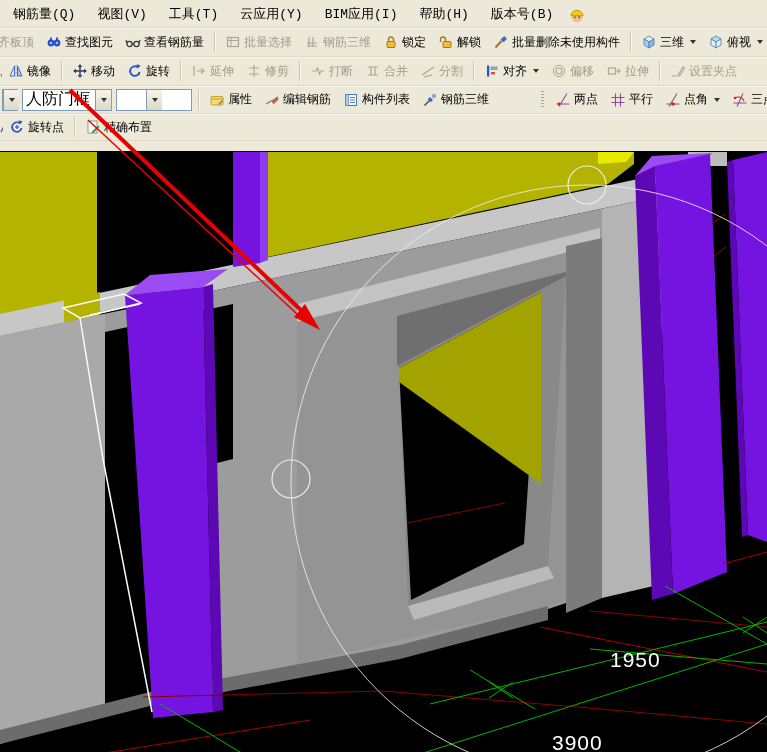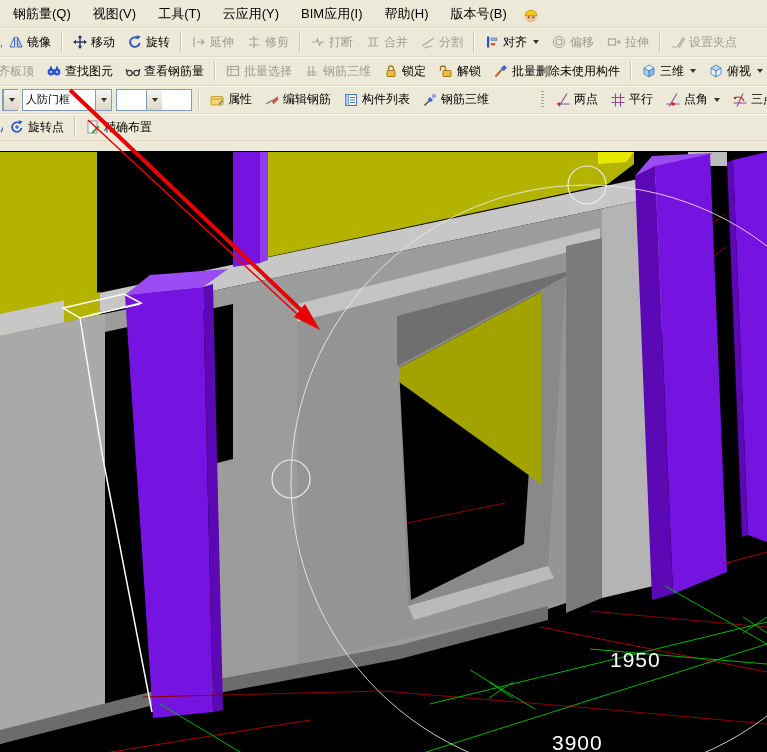--- a/index.html
+++ b/index.html
@@ -1,41 +1,41 @@
 <!DOCTYPE html>
 <html><head>
 <meta charset="utf-8">
 <style>
   html,body{margin:0;padding:0;background:#555;}
   .app{position:relative;width:767px;height:752px;overflow:hidden;background:#ece9d8;
        font-family:"Liberation Sans",sans-serif;font-size:12px;color:#000;}
   
   .menubar{height:27px;display:flex;align-items:center;padding-left:2px;background:#ece9d8;
-           border-bottom:1px solid #e0dcc8;}
+           border-bottom:1px solid #e0dcc8;font-family:Liberation Mono, monospace;}
   .menu-item{padding:4px 11px;font-size:13px;cursor:default;white-space:nowrap;}
   .menu-logo{width:18px;height:18px;margin-left:4px;}
   
   .tbrow{display:flex;align-items:center;background:#ece9d8;border-bottom:1px solid #ddd9c6;
          box-shadow:inset 0 1px 0 #f8f6ee;white-space:nowrap;}
   .row2,.row3{height:28px;}
   .row4{height:27px;}
   .row5{height:26px;}
   .tbtn{display:inline-flex;align-items:center;gap:3px;height:22px;padding:0 4px;margin:0 1px;
         border:1px solid transparent;border-radius:2px;cursor:default;}
   .tbtn .lbl{font-size:12px;}
   .tbtn.dis{color:#9f9c8c;}
   .sep{width:1px;height:20px;background:#c9c5b2;box-shadow:1px 0 0 #fbfaf4;margin:0 4px;flex:none;}
   .grip{width:3px;height:18px;margin:0 5px 0 46px;flex:none;
         background:repeating-linear-gradient(to bottom,#aca893 0 1px,transparent 1px 3px);}
   .ico{width:16px;height:16px;flex:none;display:inline-block;}
   .ico svg{display:block;}
   .dd{width:0;height:0;border-left:3px solid transparent;border-right:3px solid transparent;
       border-top:4px solid #333;margin-left:3px;flex:none;}
   .combo{display:inline-flex;align-items:center;height:20px;background:#fff;
-         border:1px solid #7f9db9;margin:0 2px;font-size:11px;}
+         border:1px solid #7f9db9;margin:0 2px;font-size:16px;}
   .combo .cval{padding:0 3px;overflow:hidden;white-space:nowrap;}
   .combo .cbtn{width:15px;height:100%;border-left:1px solid #7f9db9;flex:none;
                background:linear-gradient(#f6f4ec,#ddd8c4);display:flex;align-items:center;justify-content:center;}
   .combo .cbtn .dd{margin:0;}
   .stub-cut{margin-left:-7px;}
   
   .viewport{position:absolute;left:0;top:151px;width:767px;height:615px;background:#000;}
   .viewport svg{display:block;}
   .overlay{position:absolute;left:0;top:0;width:767px;height:752px;z-index:40;pointer-events:none;}
   .dimtext{font-family:"Liberation Sans",sans-serif;font-size:21px;fill:#ffffff;letter-spacing:1px;}
@@ -56,138 +56,20 @@
     <span class="ico menu-logo">
       <svg width="18" height="18" viewBox="0 0 16 16">
           <circle cx="8" cy="9.5" r="5" fill="#f0c090"></circle>
           <circle cx="6" cy="10" r="0.8" fill="#704820"></circle>
           <circle cx="10" cy="10" r="0.8" fill="#704820"></circle>
           <path d="M2.6 8.6 a5.4 4.8 0 0 1 10.8 0 z" fill="#f6c814" stroke="#b89000" stroke-width="0.7"></path>
         </svg>
     </span>
   </div>
 
-  <div class="tbrow row3">
-    <span class="ico stub-cut" style="width:9px;overflow:hidden;">
-        <svg width="16" height="16" viewBox="0 0 16 16">
-          <path d="M13 3 L8 13 H13 Z" fill="#a9c4f2" stroke="#3a5ad0" stroke-width="0.9"></path>
-        </svg>
-      </span>
-    <span class="tbtn">
-      <span class="ico">
-          <svg width="16" height="16" viewBox="0 0 16 16">
-            <path d="M6.5 3 L2 13 h4.5 Z" fill="none" stroke="#3a5ad0" stroke-width="0.9"></path>
-            <path d="M9.5 3 L14 13 H9.5 Z" fill="#a9c4f2" stroke="#3a5ad0" stroke-width="0.9"></path>
-            <path d="M8 2 v12" stroke="#888" stroke-dasharray="2 1.5" stroke-width="0.8"></path>
-          </svg>
-        </span>
-      <span class="lbl">镜像</span>
-    </span>
-    <span class="sep"></span>
-    <span class="tbtn">
-      <span class="ico">
-          <svg width="16" height="16" viewBox="0 0 16 16">
-            <path d="M8 1 L5.8 4 h4.4 Z M8 15 L5.8 12 h4.4 Z M1 8 L4 5.8 v4.4 Z M15 8 L12 5.8 v4.4 Z" fill="#2a3a6a"></path>
-            <path d="M8 3 v10 M3 8 h10" stroke="#2a3a6a" stroke-width="1.4"></path>
-          </svg>
-        </span>
-      <span class="lbl">移动</span>
-    </span>
-    <span class="tbtn">
-      <span class="ico">
-          <svg width="16" height="16" viewBox="0 0 16 16">
-            <path d="M12.6 9 a4.8 4.8 0 1 1 -1.6 -4.6" fill="none" stroke="#2a52c8" stroke-width="1.9"></path>
-            <path d="M9.6 1.2 l4 1.4 -2.8 2.8 z" fill="#2a52c8"></path>
-          </svg>
-        </span>
-      <span class="lbl">旋转</span>
-    </span>
-    <span class="sep"></span>
-    <span class="tbtn dis">
-      <span class="ico">
-          <svg width="16" height="16" viewBox="0 0 16 16">
-            <path d="M3 3 v10 M6 8 h7 M10 5.5 L13 8 l-3 2.5" fill="none" stroke="#aaa695" stroke-width="1.2"></path>
-          </svg>
-        </span>
-      <span class="lbl">延伸</span>
-    </span>
-    <span class="tbtn dis">
-      <span class="ico">
-          <svg width="16" height="16" viewBox="0 0 16 16">
-            <path d="M8 2 v12 M3 5 h10 M3 11 h10" stroke="#aaa695" stroke-width="1.2" fill="none"></path>
-          </svg>
-        </span>
-      <span class="lbl">修剪</span>
-    </span>
-    <span class="sep"></span>
-    <span class="tbtn dis">
-      <span class="ico">
-          <svg width="16" height="16" viewBox="0 0 16 16">
-            <path d="M2 8 h4 l1.5 -3 2 6 1.5 -3 h3" fill="none" stroke="#aaa695" stroke-width="1.2"></path>
-          </svg>
-        </span>
-      <span class="lbl">打断</span>
-    </span>
-    <span class="tbtn dis">
-      <span class="ico">
-          <svg width="16" height="16" viewBox="0 0 16 16">
-            <path d="M3 4 h10 M3 12 h10 M6 4 v8 M10 4 v8" stroke="#aaa695" stroke-width="1.2" fill="none"></path>
-          </svg>
-        </span>
-      <span class="lbl">合并</span>
-    </span>
-    <span class="tbtn dis">
-      <span class="ico">
-          <svg width="16" height="16" viewBox="0 0 16 16">
-            <path d="M2 12 L14 4 M4 14 l8 -2" stroke="#aaa695" stroke-width="1.2" fill="none"></path>
-          </svg>
-        </span>
-      <span class="lbl">分割</span>
-    </span>
-    <span class="sep"></span>
-    <span class="tbtn">
-      <span class="ico">
-          <svg width="16" height="16" viewBox="0 0 16 16">
-            <rect x="3" y="2.5" width="2.2" height="11" fill="#2a52c8"></rect>
-            <rect x="7" y="4" width="6" height="2.4" fill="#8cb6e6" stroke="#4a7ab5" stroke-width="0.6"></rect>
-            <rect x="7" y="9" width="4" height="2.4" fill="#d05030"></rect>
-          </svg>
-        </span>
-      <span class="lbl">对齐</span>
-      <span class="dd"></span>
-    </span>
-    <span class="tbtn dis">
-      <span class="ico">
-          <svg width="16" height="16" viewBox="0 0 16 16">
-            <circle cx="8" cy="8" r="3" fill="none" stroke="#aaa695" stroke-width="1.2"></circle>
-            <circle cx="8" cy="8" r="5.6" fill="none" stroke="#aaa695" stroke-width="1"></circle>
-          </svg>
-        </span>
-      <span class="lbl">偏移</span>
-    </span>
-    <span class="tbtn dis">
-      <span class="ico">
-          <svg width="16" height="16" viewBox="0 0 16 16">
-            <rect x="2.5" y="5" width="7" height="6" fill="none" stroke="#aaa695" stroke-width="1.2"></rect>
-            <path d="M10 8 h4 M12 6 l2 2 -2 2" fill="none" stroke="#aaa695" stroke-width="1.2"></path>
-          </svg>
-        </span>
-      <span class="lbl">拉伸</span>
-    </span>
-    <span class="sep"></span>
-    <span class="tbtn dis">
-      <span class="ico">
-          <svg width="16" height="16" viewBox="0 0 16 16">
-            <path d="M2 13 h5 M8 12 L13 4 l1.5 1 -5 8 z" fill="none" stroke="#aaa695" stroke-width="1.2"></path>
-          </svg>
-        </span>
-      <span class="lbl">设置夹点</span>
-    </span>
-  </div>
-
   <div class="tbrow row2">
     <span class="tbtn dis stub-cut">
       <span class="lbl">齐板顶</span>
     </span>
     <span class="tbtn">
       <span class="ico">
           <svg width="16" height="16" viewBox="0 0 16 16">
             <rect x="6.4" y="7.6" width="3.2" height="2.4" fill="#2a52c8"></rect>
             <circle cx="5" cy="9" r="3.4" fill="#2a52c8"></circle>
             <circle cx="11" cy="9" r="3.4" fill="#2a52c8"></circle>
@@ -271,20 +153,138 @@
           <svg width="16" height="16" viewBox="0 0 16 16">
             <polygon points="3,5 8,2 13,5 8,8" fill="#bcd9f4" stroke="#4a7ab5" stroke-width="0.8"></polygon>
             <polygon points="3,5 8,8 8,14 3,11" fill="#e4f1fb" stroke="#4a7ab5" stroke-width="0.8"></polygon>
             <polygon points="13,5 8,8 8,14 13,11" fill="#e4f1fb" stroke="#4a7ab5" stroke-width="0.8"></polygon>
           </svg>
         </span>
       <span class="lbl">俯视</span>
       <span class="dd"></span>
     </span>
 
+  </div>
+
+  <div class="tbrow row3">
+    <span class="ico stub-cut" style="width:9px;overflow:hidden;">
+        <svg width="16" height="16" viewBox="0 0 16 16">
+          <path d="M13 3 L8 13 H13 Z" fill="#a9c4f2" stroke="#3a5ad0" stroke-width="0.9"></path>
+        </svg>
+      </span>
+    <span class="tbtn">
+      <span class="ico">
+          <svg width="16" height="16" viewBox="0 0 16 16">
+            <path d="M6.5 3 L2 13 h4.5 Z" fill="none" stroke="#3a5ad0" stroke-width="0.9"></path>
+            <path d="M9.5 3 L14 13 H9.5 Z" fill="#a9c4f2" stroke="#3a5ad0" stroke-width="0.9"></path>
+            <path d="M8 2 v12" stroke="#888" stroke-dasharray="2 1.5" stroke-width="0.8"></path>
+          </svg>
+        </span>
+      <span class="lbl">镜像</span>
+    </span>
+    <span class="sep"></span>
+    <span class="tbtn">
+      <span class="ico">
+          <svg width="16" height="16" viewBox="0 0 16 16">
+            <path d="M8 1 L5.8 4 h4.4 Z M8 15 L5.8 12 h4.4 Z M1 8 L4 5.8 v4.4 Z M15 8 L12 5.8 v4.4 Z" fill="#2a3a6a"></path>
+            <path d="M8 3 v10 M3 8 h10" stroke="#2a3a6a" stroke-width="1.4"></path>
+          </svg>
+        </span>
+      <span class="lbl">移动</span>
+    </span>
+    <span class="tbtn">
+      <span class="ico">
+          <svg width="16" height="16" viewBox="0 0 16 16">
+            <path d="M12.6 9 a4.8 4.8 0 1 1 -1.6 -4.6" fill="none" stroke="#2a52c8" stroke-width="1.9"></path>
+            <path d="M9.6 1.2 l4 1.4 -2.8 2.8 z" fill="#2a52c8"></path>
+          </svg>
+        </span>
+      <span class="lbl">旋转</span>
+    </span>
+    <span class="sep"></span>
+    <span class="tbtn dis">
+      <span class="ico">
+          <svg width="16" height="16" viewBox="0 0 16 16">
+            <path d="M3 3 v10 M6 8 h7 M10 5.5 L13 8 l-3 2.5" fill="none" stroke="#aaa695" stroke-width="1.2"></path>
+          </svg>
+        </span>
+      <span class="lbl">延伸</span>
+    </span>
+    <span class="tbtn dis">
+      <span class="ico">
+          <svg width="16" height="16" viewBox="0 0 16 16">
+            <path d="M8 2 v12 M3 5 h10 M3 11 h10" stroke="#aaa695" stroke-width="1.2" fill="none"></path>
+          </svg>
+        </span>
+      <span class="lbl">修剪</span>
+    </span>
+    <span class="sep"></span>
+    <span class="tbtn dis">
+      <span class="ico">
+          <svg width="16" height="16" viewBox="0 0 16 16">
+            <path d="M2 8 h4 l1.5 -3 2 6 1.5 -3 h3" fill="none" stroke="#aaa695" stroke-width="1.2"></path>
+          </svg>
+        </span>
+      <span class="lbl">打断</span>
+    </span>
+    <span class="tbtn dis">
+      <span class="ico">
+          <svg width="16" height="16" viewBox="0 0 16 16">
+            <path d="M3 4 h10 M3 12 h10 M6 4 v8 M10 4 v8" stroke="#aaa695" stroke-width="1.2" fill="none"></path>
+          </svg>
+        </span>
+      <span class="lbl">合并</span>
+    </span>
+    <span class="tbtn dis">
+      <span class="ico">
+          <svg width="16" height="16" viewBox="0 0 16 16">
+            <path d="M2 12 L14 4 M4 14 l8 -2" stroke="#aaa695" stroke-width="1.2" fill="none"></path>
+          </svg>
+        </span>
+      <span class="lbl">分割</span>
+    </span>
+    <span class="sep"></span>
+    <span class="tbtn">
+      <span class="ico">
+          <svg width="16" height="16" viewBox="0 0 16 16">
+            <rect x="3" y="2.5" width="2.2" height="11" fill="#2a52c8"></rect>
+            <rect x="7" y="4" width="6" height="2.4" fill="#8cb6e6" stroke="#4a7ab5" stroke-width="0.6"></rect>
+            <rect x="7" y="9" width="4" height="2.4" fill="#d05030"></rect>
+          </svg>
+        </span>
+      <span class="lbl">对齐</span>
+      <span class="dd"></span>
+    </span>
+    <span class="tbtn dis">
+      <span class="ico">
+          <svg width="16" height="16" viewBox="0 0 16 16">
+            <circle cx="8" cy="8" r="3" fill="none" stroke="#aaa695" stroke-width="1.2"></circle>
+            <circle cx="8" cy="8" r="5.6" fill="none" stroke="#aaa695" stroke-width="1"></circle>
+          </svg>
+        </span>
+      <span class="lbl">偏移</span>
+    </span>
+    <span class="tbtn dis">
+      <span class="ico">
+          <svg width="16" height="16" viewBox="0 0 16 16">
+            <rect x="2.5" y="5" width="7" height="6" fill="none" stroke="#aaa695" stroke-width="1.2"></rect>
+            <path d="M10 8 h4 M12 6 l2 2 -2 2" fill="none" stroke="#aaa695" stroke-width="1.2"></path>
+          </svg>
+        </span>
+      <span class="lbl">拉伸</span>
+    </span>
+    <span class="sep"></span>
+    <span class="tbtn dis">
+      <span class="ico">
+          <svg width="16" height="16" viewBox="0 0 16 16">
+            <path d="M2 13 h5 M8 12 L13 4 l1.5 1 -5 8 z" fill="none" stroke="#aaa695" stroke-width="1.2"></path>
+          </svg>
+        </span>
+      <span class="lbl">设置夹点</span>
+    </span>
   </div>
 
   <div class="tbrow row4">
     <span class="combo" style="width:14px;">
       <span class="cbtn">
           <span class="dd"></span>
         </span>
     </span>
     <span class="combo" style="width:88px;">
       <span class="cval" style="width:70px;">人防门框</span>

